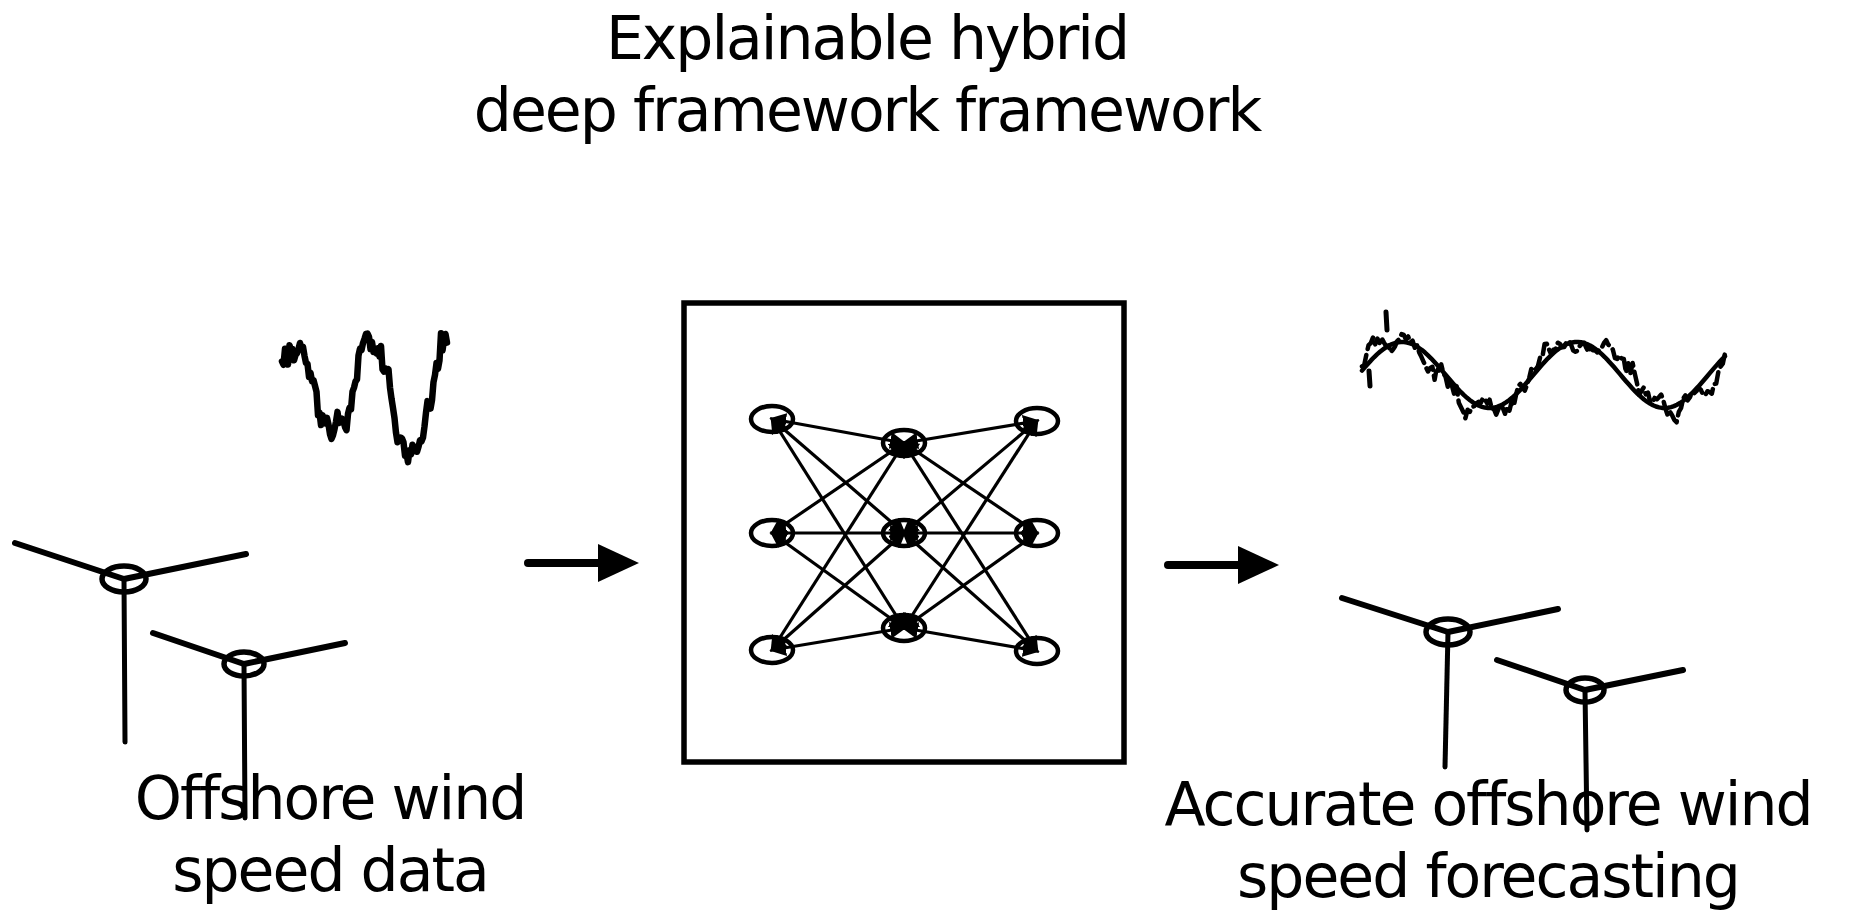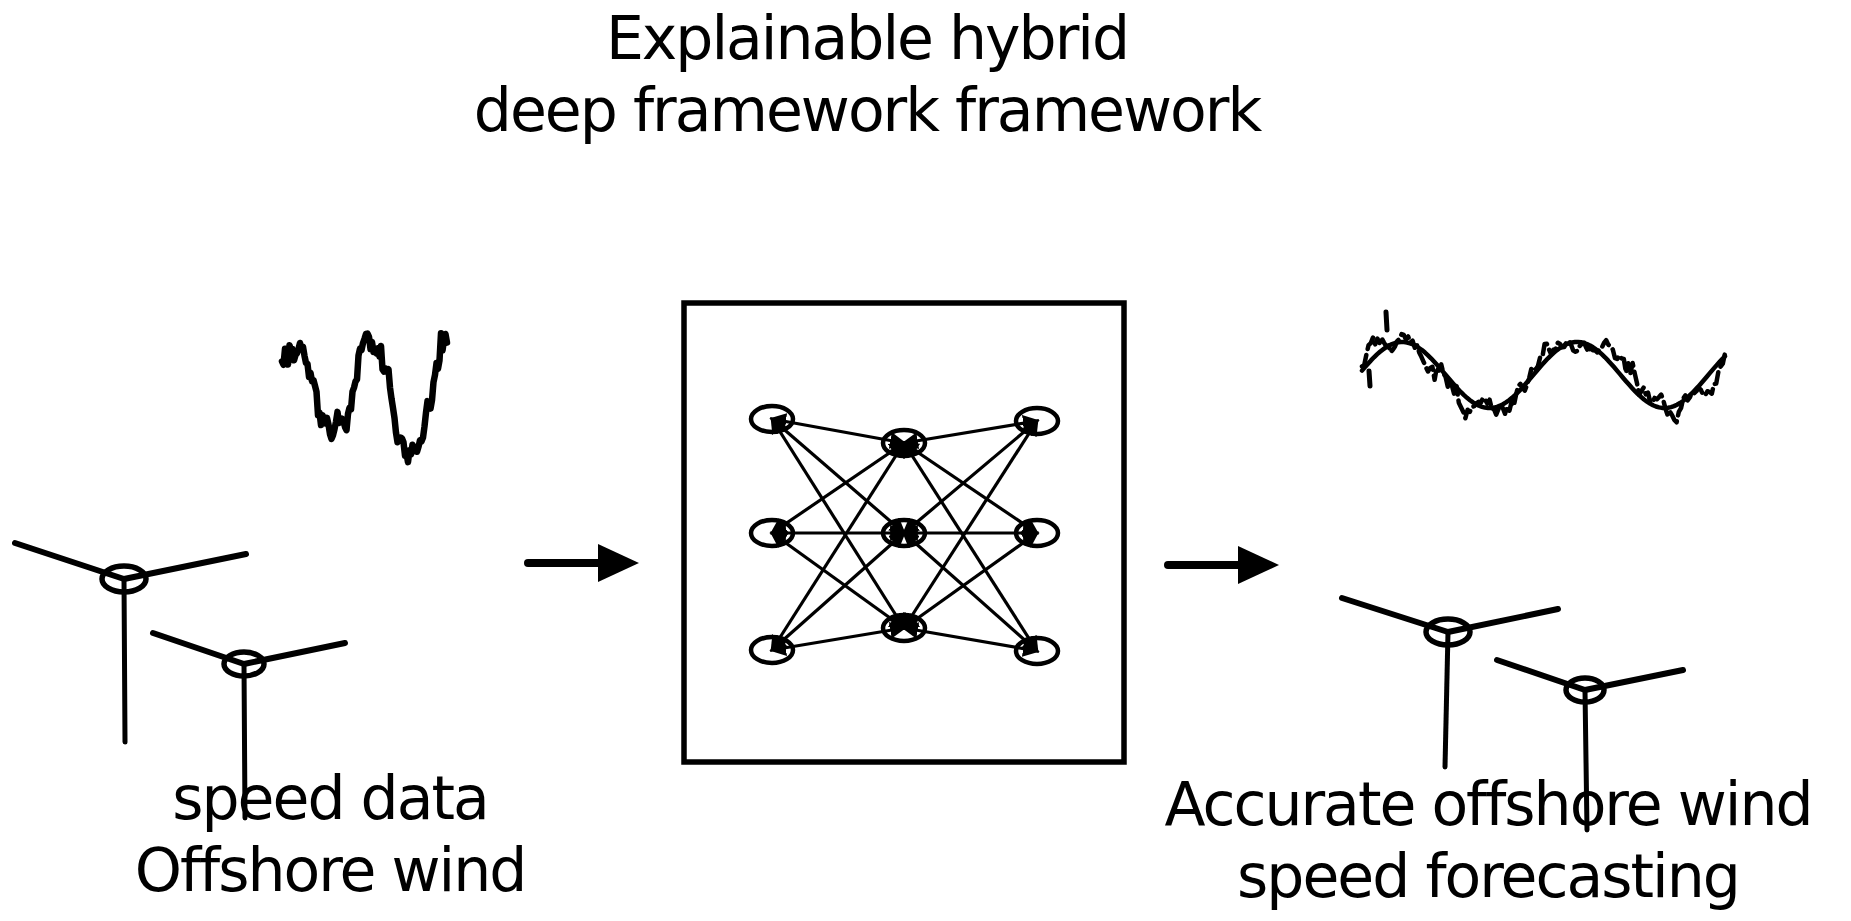--- a/index.html
+++ b/index.html
@@ -119,22 +119,22 @@
         </g>
     </g>
   </svg>
 
   <div id="title" class="caption">
     <div>Explainable hybrid</div>
     <div>deep framework framework</div>
   </div>
 
   <div id="lcap" class="caption">
+    <div>Offshore wind</div>
     <div>speed data</div>
-    <div>Offshore wind</div>
   </div>
 
   <div id="rcap" class="caption">
     <div>Accurate offshore wind</div>
     <div>speed forecasting</div>
   </div>
 
 </div>
 
 </body></html>

